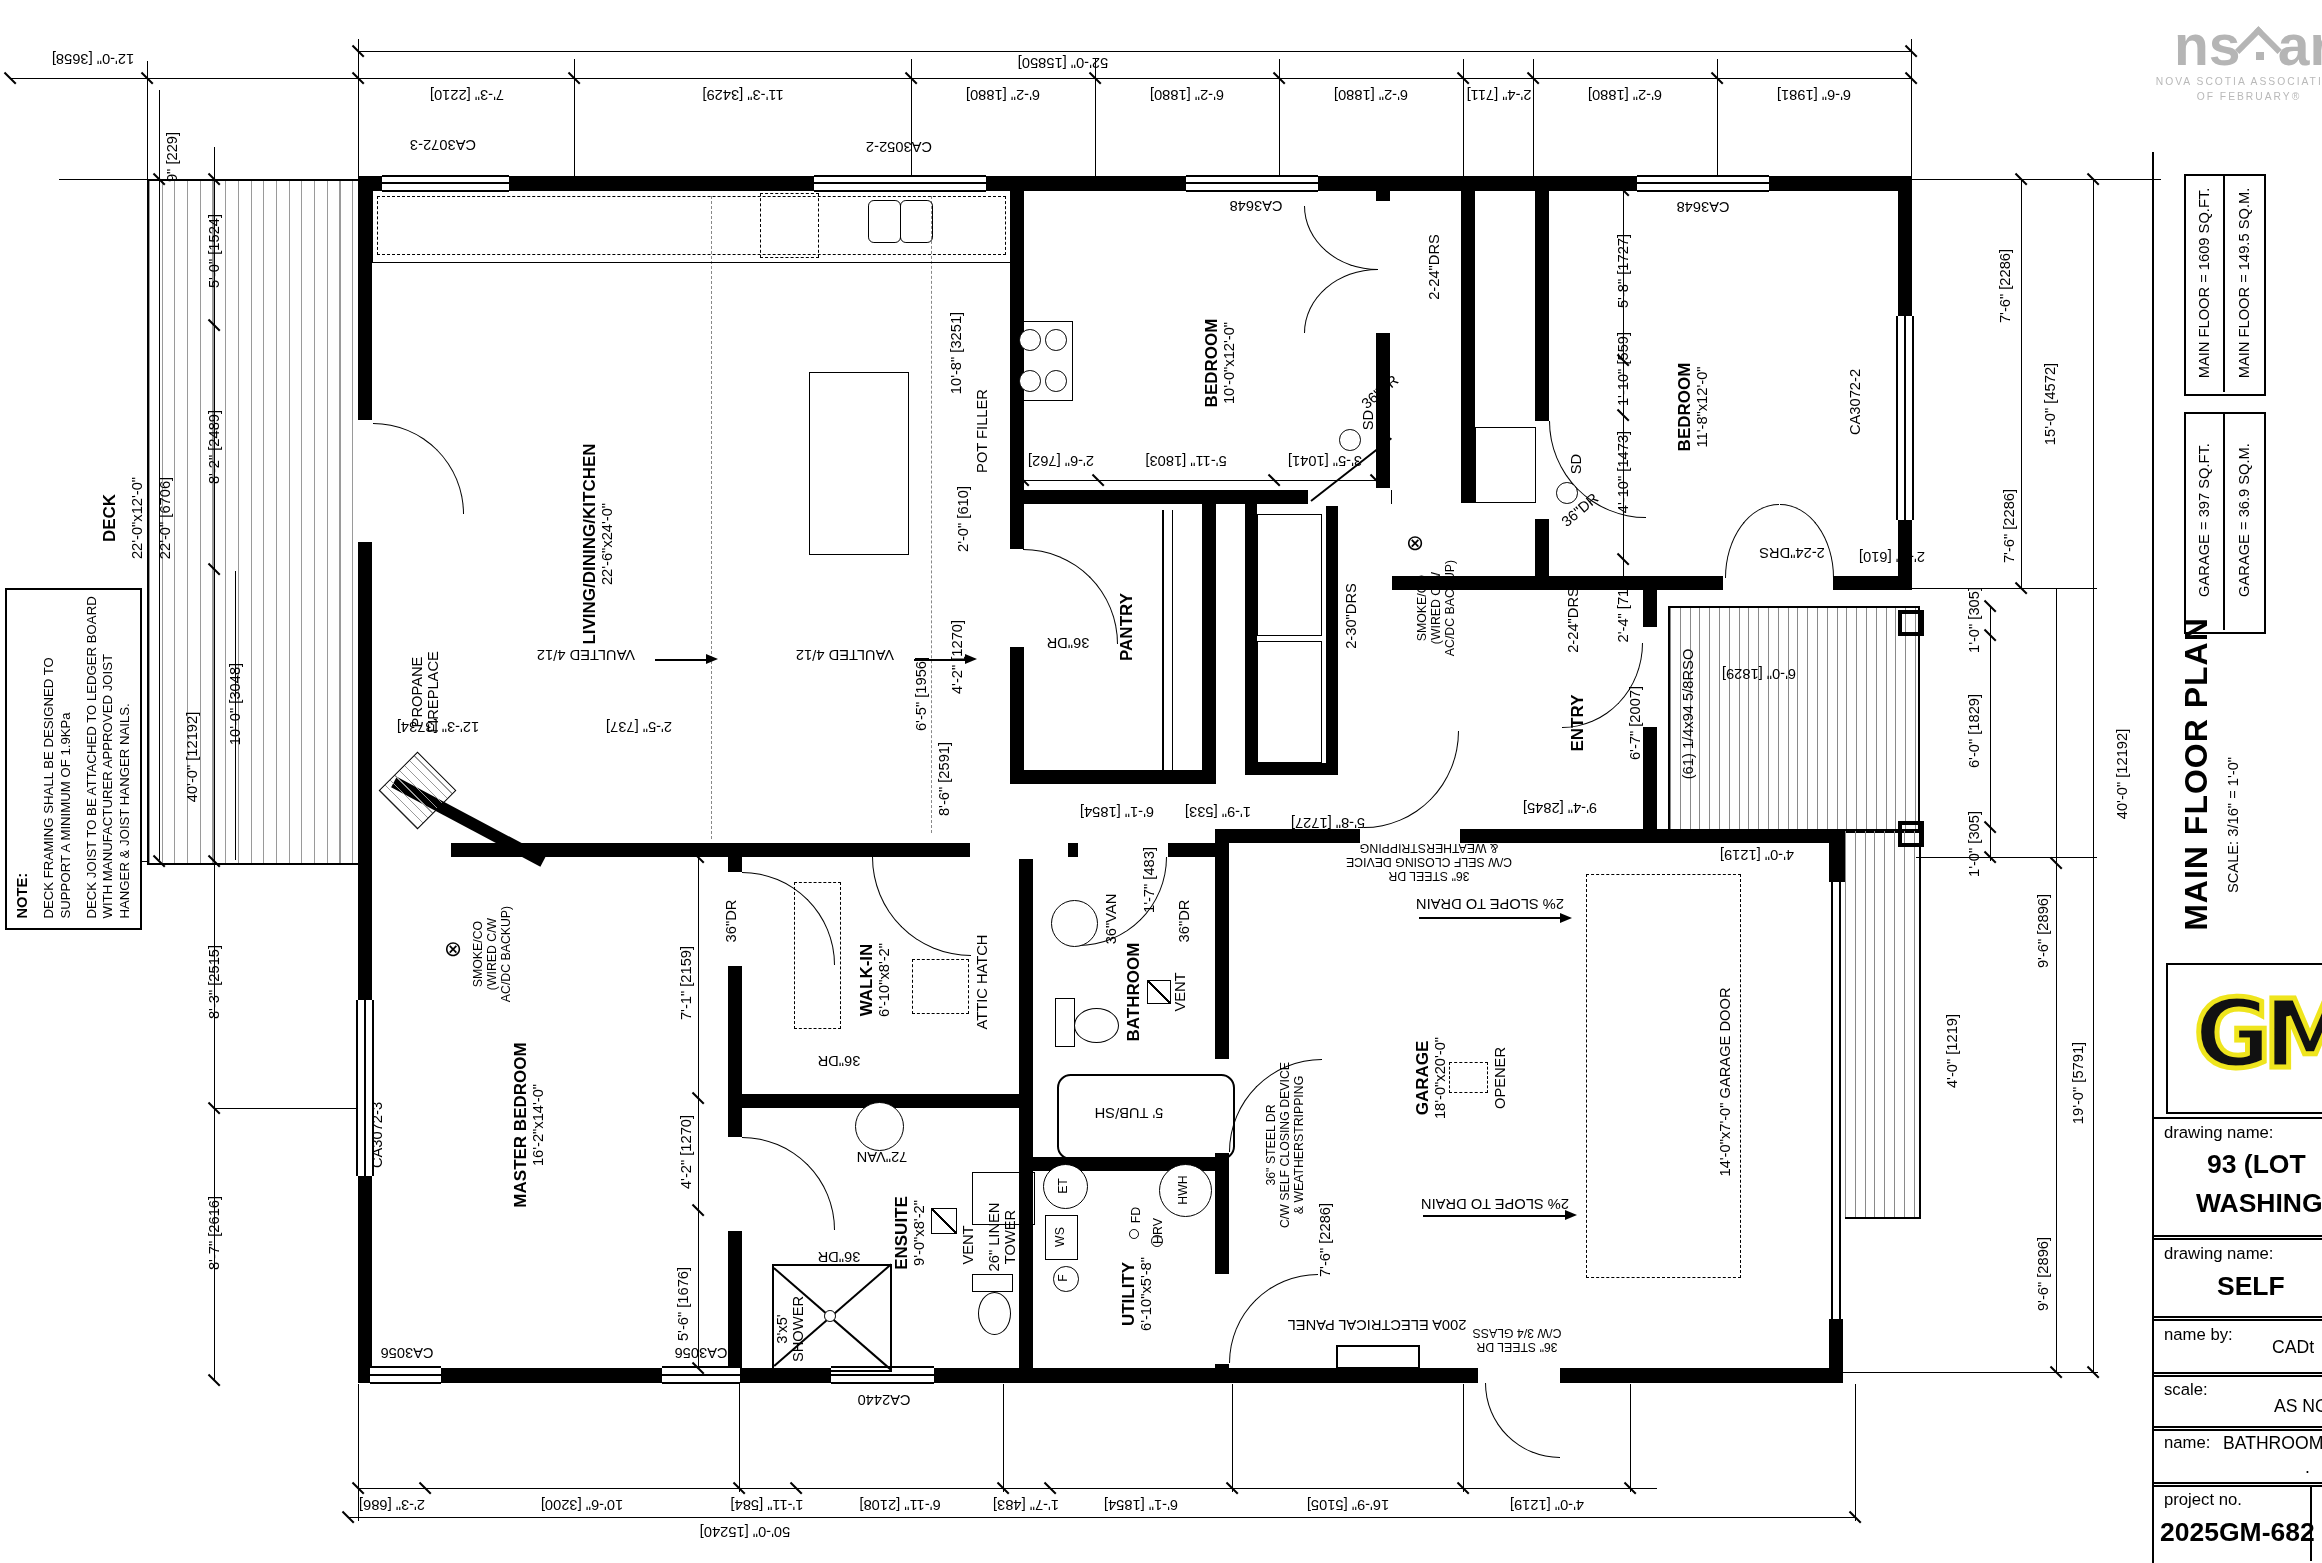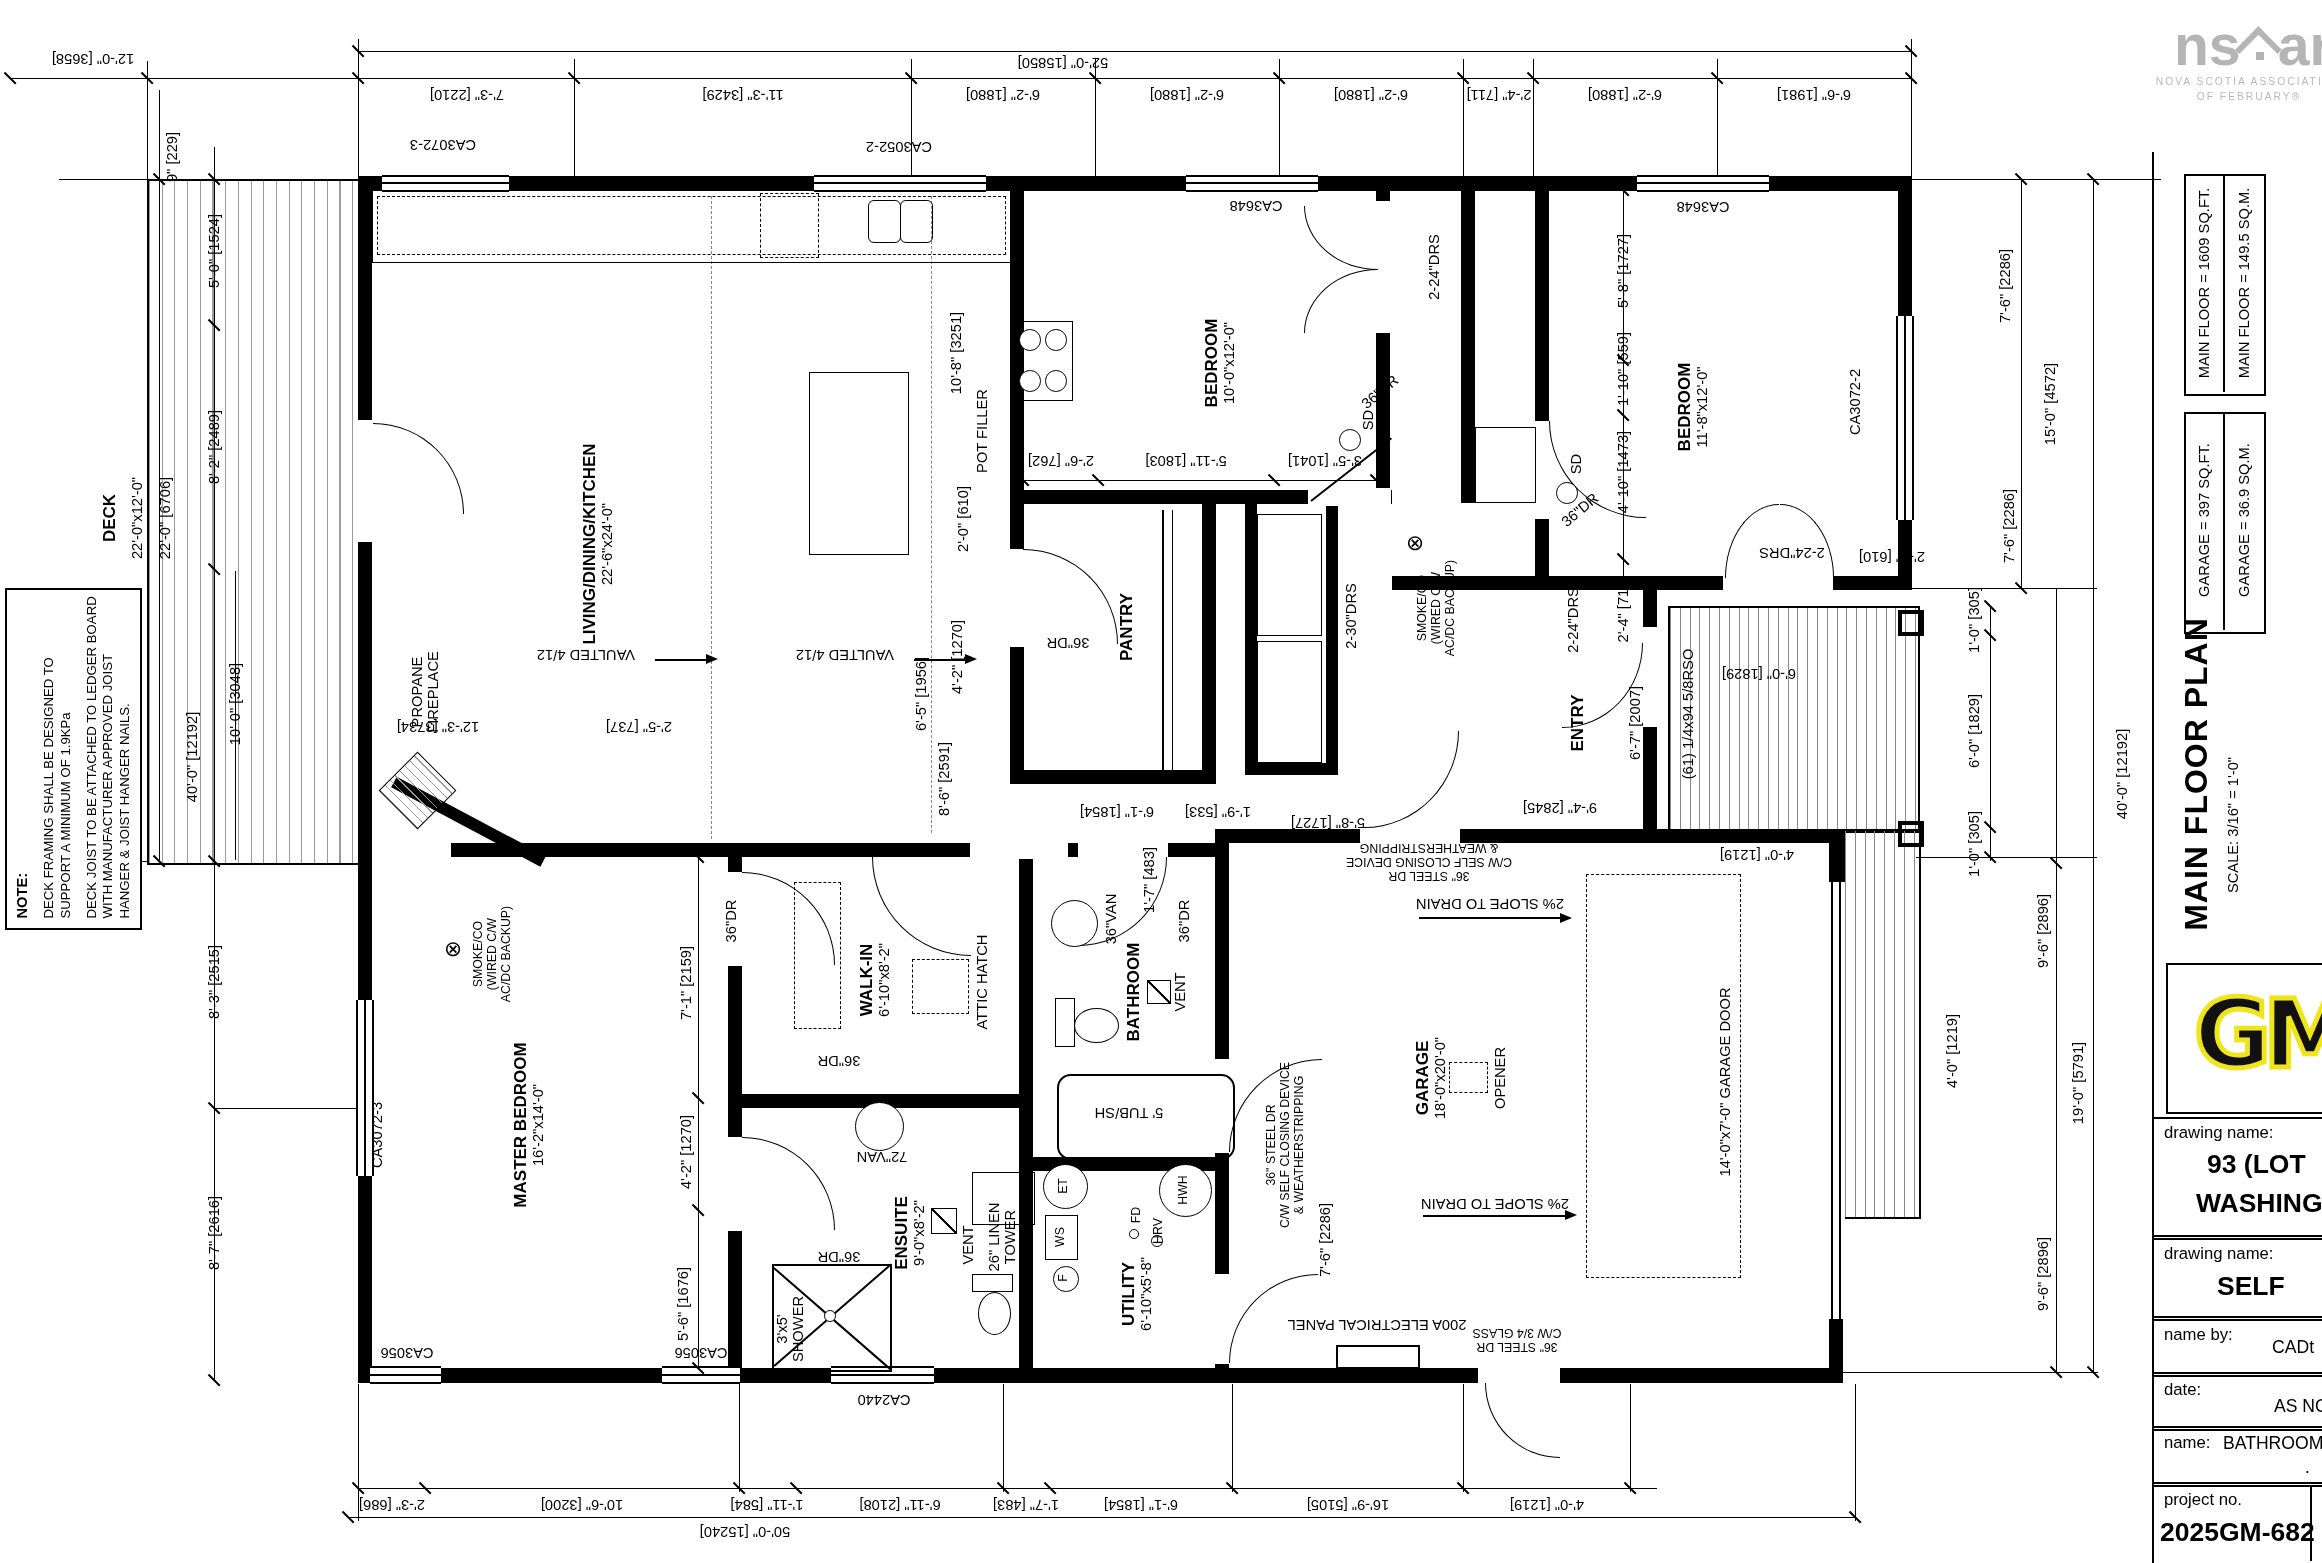--- a/index.html
+++ b/index.html
@@ -524,21 +524,21 @@
   <span class="tl" style="left:2164px;top:1123px;">drawing name:</span>
   <span class="tv tb-big" style="left:2207px;top:1149px;">93 (LOT</span>
   <span class="tv tb-big" style="left:2196px;top:1188px;">WASHINGTO</span>
   <div class="tbx" style="left:2152px;top:1238px;width:176px;height:76px;"></div>
   <span class="tl" style="left:2164px;top:1244px;">drawing name:</span>
   <span class="tv tb-big" style="left:2217px;top:1271px;">SELF</span>
   <div class="tbx" style="left:2152px;top:1319px;width:176px;height:51px;"></div>
   <span class="tl" style="left:2164px;top:1325px;">name by:</span>
   <span class="tv" style="left:2272px;top:1337px;">CADt</span>
   <div class="tbx" style="left:2152px;top:1375px;width:176px;height:49px;"></div>
-  <span class="tl" style="left:2164px;top:1380px;">date:</span>
+  <span class="tl" style="left:2164px;top:1380px;">scale:</span>
   <span class="tv" style="left:2274px;top:1396px;">AS NO</span>
   <div class="tbx" style="left:2152px;top:1429px;width:176px;height:51px;"></div>
   <span class="tl" style="left:2164px;top:1433px;">name:</span>
   <span class="tv" style="left:2223px;top:1433px;">BATHROOM</span>
   <span class="tv" style="left:2305px;top:1457px;">.</span>
   <div class="tbx" style="left:2152px;top:1485px;width:176px;height:76px;"></div>
   <span class="tl" style="left:2164px;top:1490px;">project no.</span>
   <span class="tv tb-big" style="left:2160px;top:1517px;">2025GM-682</span>
   <div class="ln" style="left:2310px;top:1485px;width:2px;height:76px;"></div>
 

